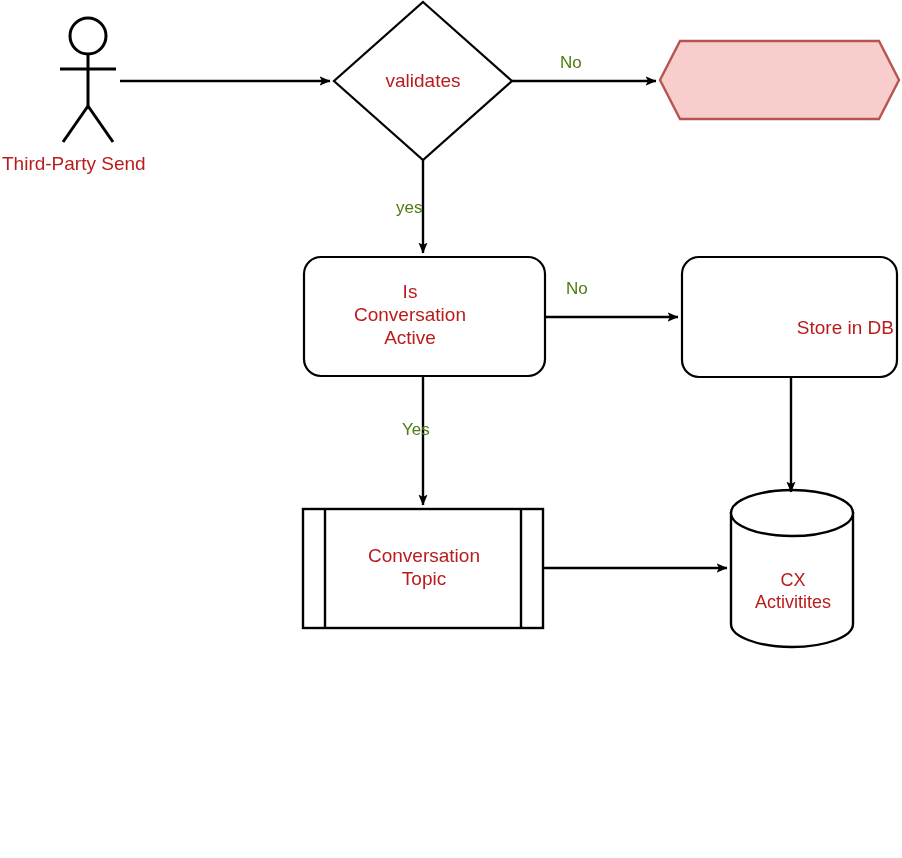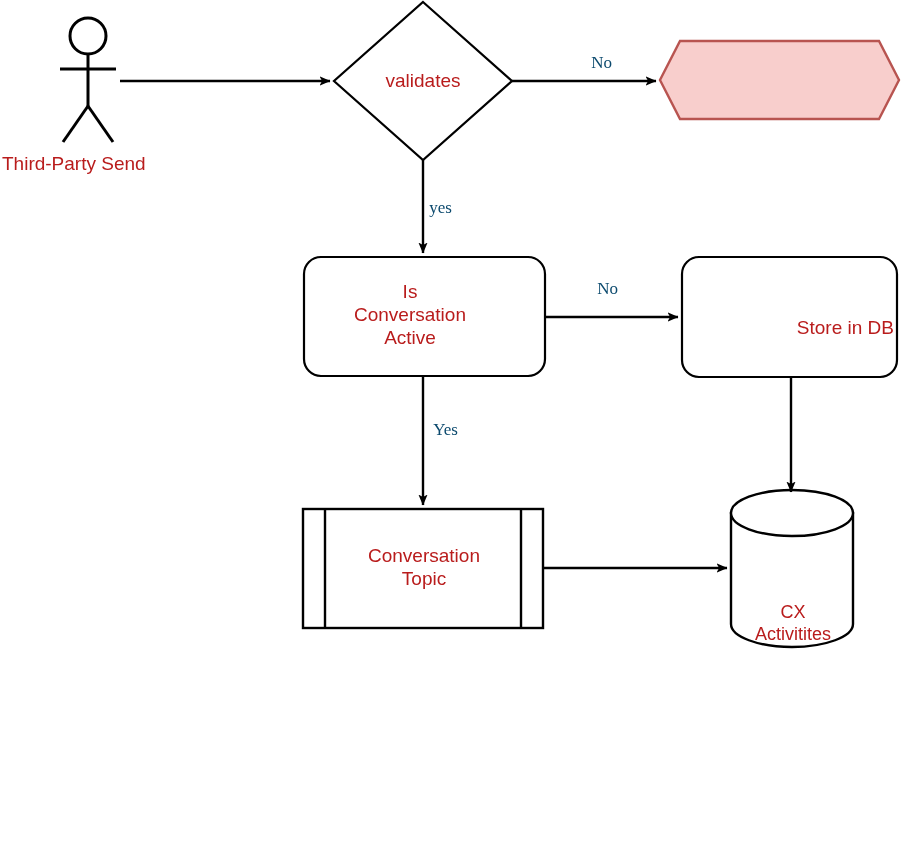--- a/index.html
+++ b/index.html
@@ -32,42 +32,42 @@
     text-align: center;
     color: #b91c1c;
     font-family: "Liberation Sans", "DejaVu Sans", sans-serif;
     line-height: 1.22;
     white-space: pre-line;
     pointer-events: none;
     -webkit-font-smoothing: antialiased;
   }
   .edge-label {
     position: absolute;
-    text-align: right;
-    color: #0c4a6e;
-    font-family: Liberation Serif, serif;
+    text-align: left;
+    color: #4d7c0f;
+    font-family: Liberation Sans, sans-serif;
     white-space: nowrap;
     pointer-events: none;
   }
   .f19 { font-size: 19px; }
   .f18 { font-size: 18px; }
   .f17 { font-size: 17px; }
   .lbl-actor {
     left: 2px;
     top: 152px;
     width: 186px;
     font-size: 19px;
     text-align: left;
   }
   .lbl-validates { left: 343px; top: 69px; width: 160px; }
   .lbl-senderror { left: 666px; top: 68px; width: 228px; }
   .lbl-isconv    { left: 293px; top: 280px; width: 234px; }
   .lbl-storedb   { left: 686px; top: 316px; width: 208px; text-align: right; }
   .lbl-convtopic { left: 328px; top: 544px; width: 192px; }
-  .lbl-cx        { left: 733px; top: 570px; width: 120px; margin-top: 32px; }
+  .lbl-cx        { left: 733px; top: 570px; width: 120px; }
   .el-no1  { left: 560px; top: 53px;  width: 52px; }
   .el-yes1 { left: 396px; top: 198px; width: 56px; }
   .el-no2  { left: 566px; top: 279px; width: 52px; }
   .el-yes2 { left: 402px; top: 420px; width: 56px; }
 </style>
 </head>
 <body>
 
 <div id="canvas">
 

